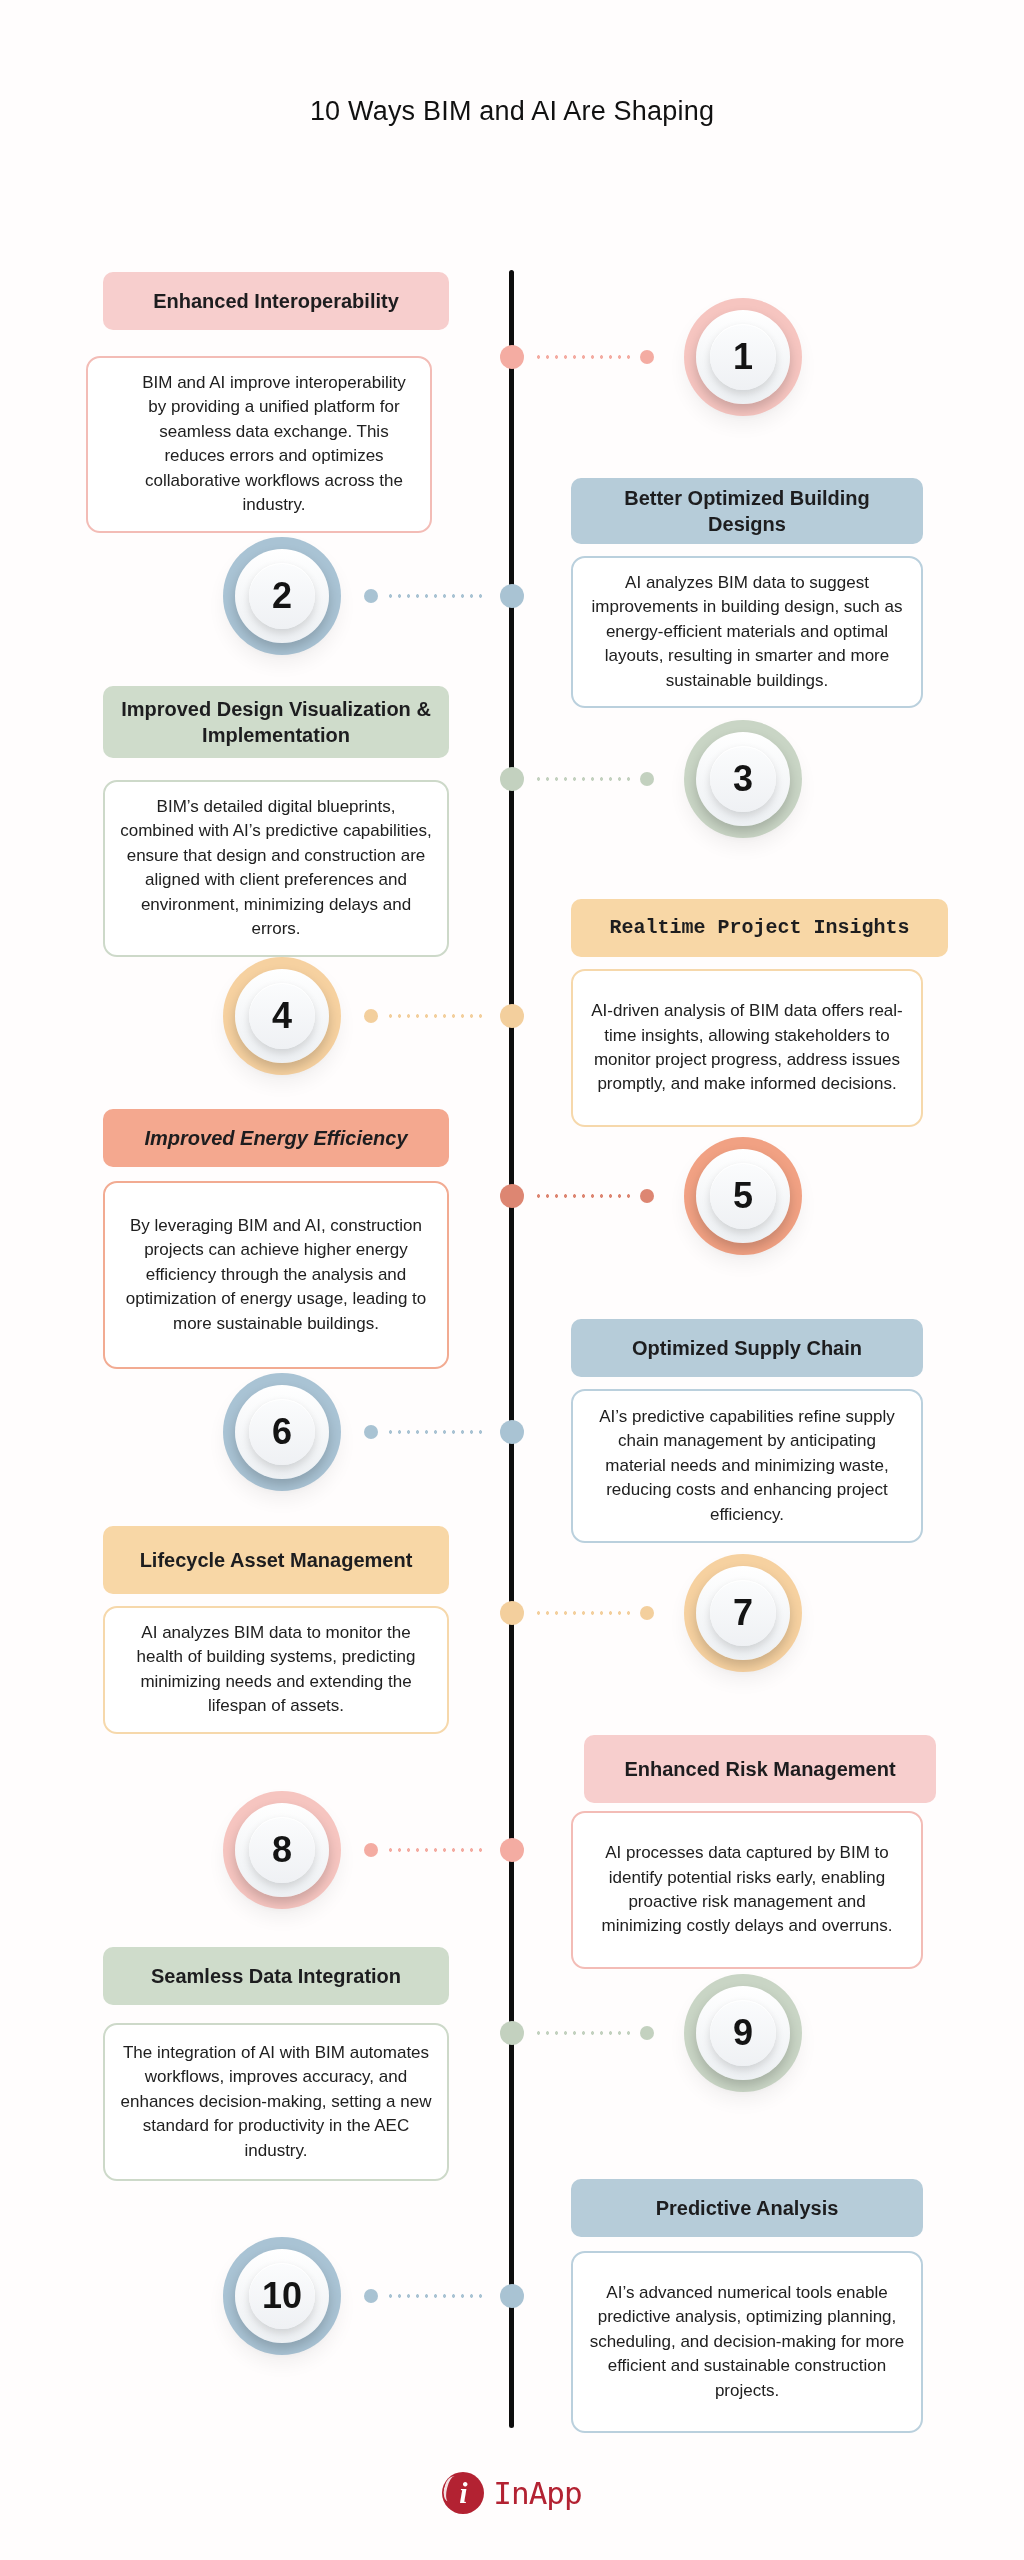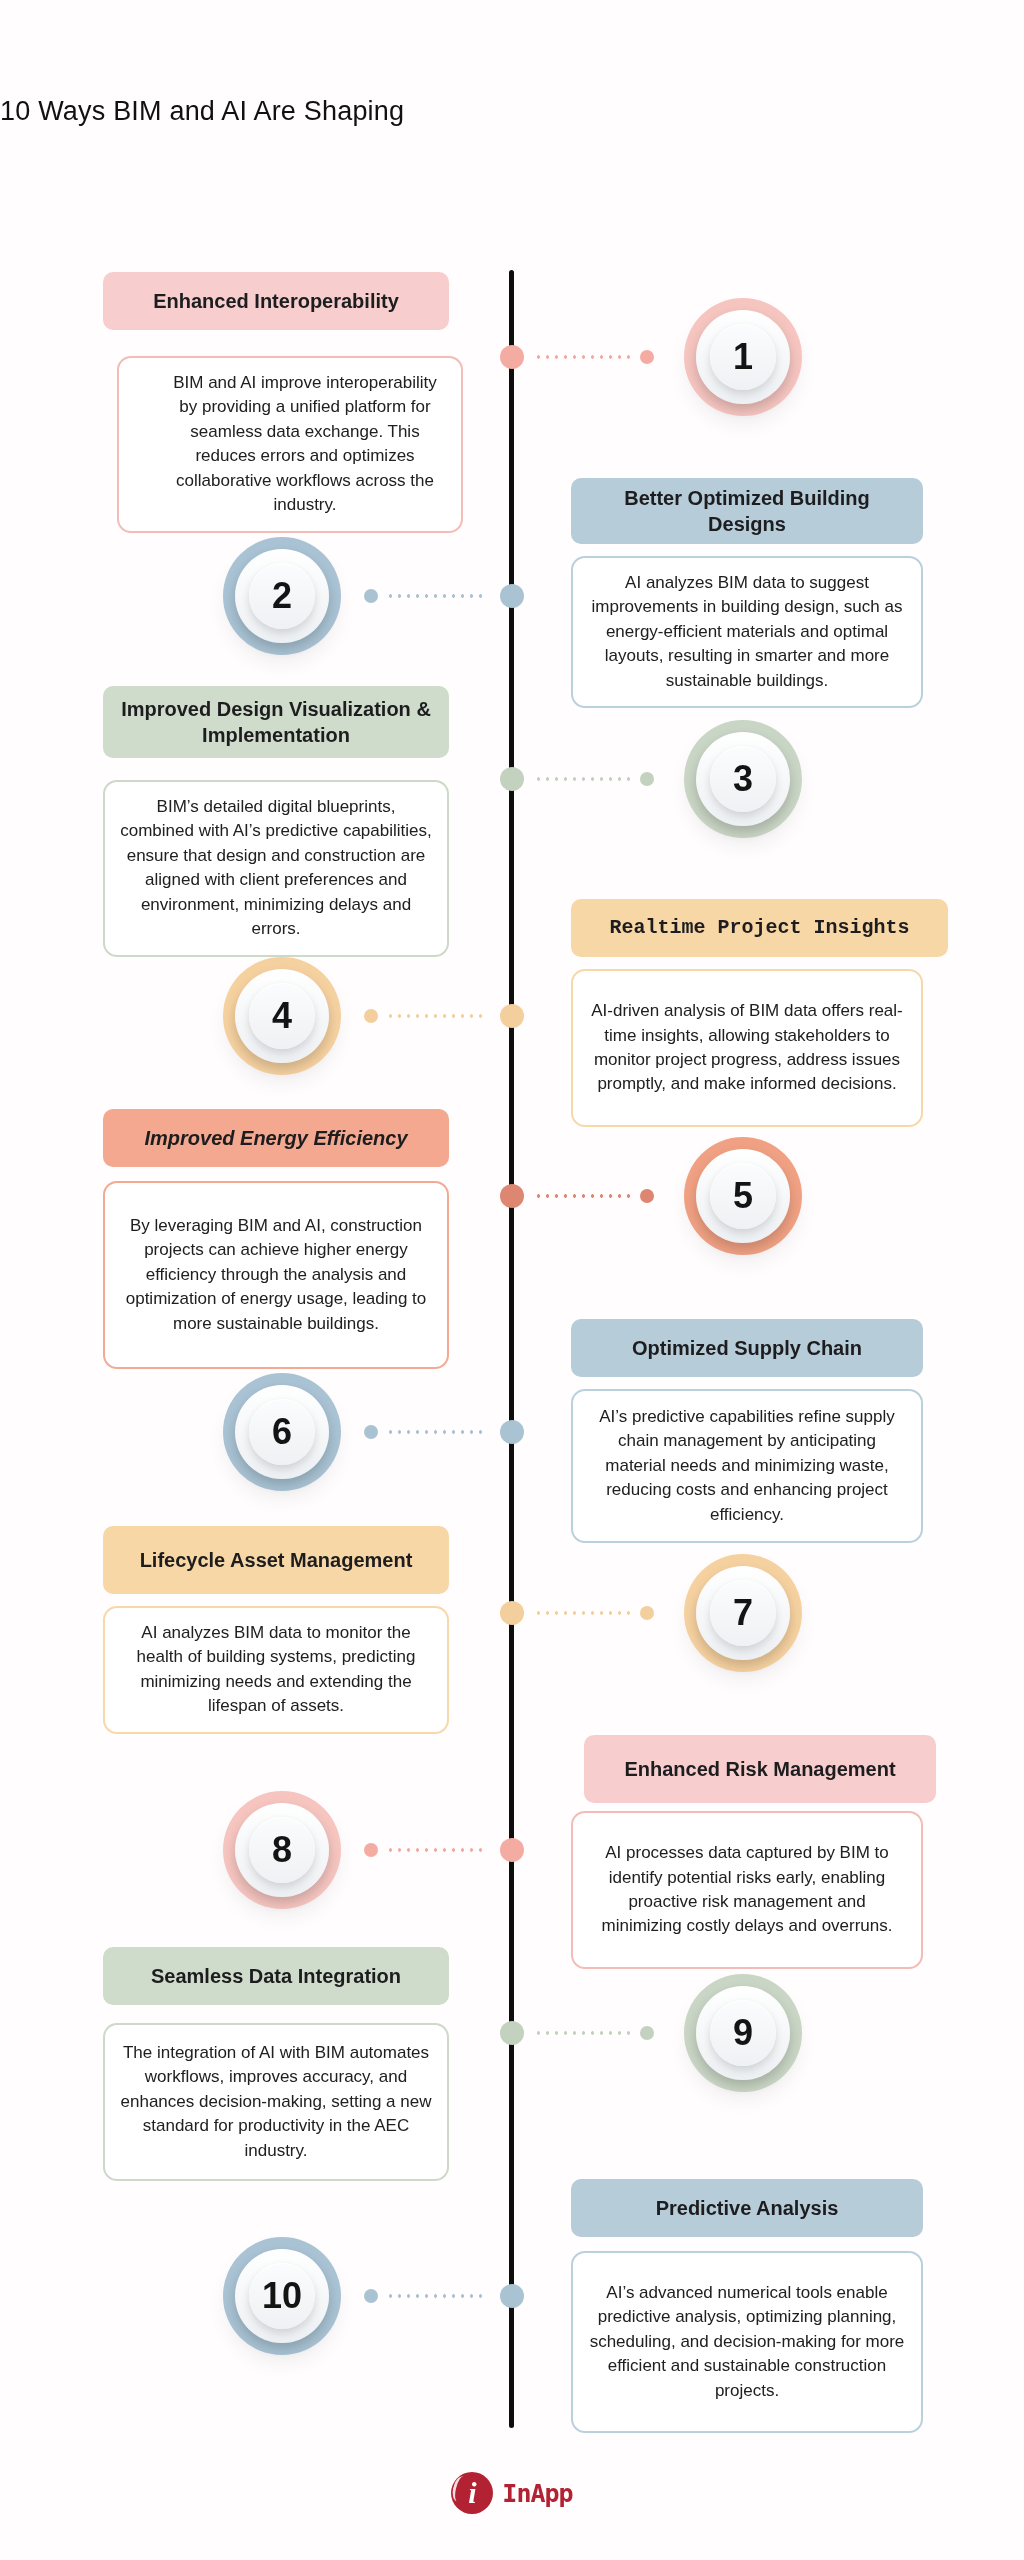--- a/index.html
+++ b/index.html
@@ -1,21 +1,21 @@
 <!DOCTYPE html>
 <html><head>
 <meta charset="utf-8">
 <style>
   html,body{margin:0;padding:0;background:#ffffff;}
   .canvas{
     position:relative;width:1024px;height:2560px;background:#fffdfd;overflow:hidden;
     font-family:"Liberation Sans","DejaVu Sans",sans-serif;color:#1c1c1c;
   }
   
-  .title-block{position:absolute;top:96px;left:0;width:100%;text-align:left;}
+  .title-block{position:absolute;top:96px;left:0;width:100%;text-align:center;}
   .title-sub{font-size:27px;font-weight:500;color:#111;letter-spacing:.2px;}
   .title-main{margin:14px 0 0 0;font-size:47px;font-weight:800;color:#0c0c0c;letter-spacing:-.5px;}
   
   .timeline-line{position:absolute;left:509px;top:270px;width:5px;height:2158px;background:#0d0d0d;border-radius:3px;}
   
   .item-header{
     position:absolute;border-radius:10px;display:flex;align-items:center;justify-content:center;
     background:var(--c-header);padding:4px 18px;box-sizing:border-box;text-align:center;
   }
   .item-title{font-size:20px;font-weight:700;color:#1d1d1f;line-height:1.3;}
@@ -50,38 +50,38 @@
   .brand-icon{
     position:relative;width:42px;height:42px;border-radius:50%;background:#b32232;
     display:flex;align-items:center;justify-content:center;
     font-family:"Liberation Serif","DejaVu Serif",serif;font-style:italic;font-weight:700;
     font-size:30px;color:#ffffff;line-height:1;
   }
   .brand-icon::before{
     content:"";position:absolute;left:2px;top:4px;width:12px;height:26px;border-radius:50%;
     border-left:3px solid rgba(255,255,255,.85);transform:rotate(14deg);
   }
-  .brand-text{font-family:"DejaVu Sans Mono","Liberation Mono",monospace;font-weight:700;font-size:25px;color:#b32232;letter-spacing:-1px;}
+  .brand-text{font-family:"DejaVu Sans Mono","Liberation Mono",monospace;font-weight:400;font-size:31px;color:#b32232;letter-spacing:-1px;}
 </style>
 </head>
 <body>
 
 <div class="canvas">
   <header class="title-block">
     <div class="title-sub">10 Ways BIM and AI Are Shaping</div>
   </header>
 
   <div class="timeline-line"></div>
 
   <div id="items-root">
       <div class="item" style="--c-header: #f7cecd; --c-ring: #f6c5c0; --c-border: #f3bcb6; --c-dot: #f4aca2;">
     <div class="item-header" style="left: 103px; width: 346px; top: 272px; height: 58px;">
       <span class="item-title">Enhanced Interoperability</span>
     </div>
-    <div class="item-desc" style="left: 117px; width: 346px; top: 356px; min-height: 152px; padding-left: 44px;">BIM and AI improve interoperability by providing a unified platform for seamless data exchange. This reduces errors and optimizes collaborative workflows across the industry.</div>
+    <div class="item-desc" style="left: 86px; width: 346px; top: 356px; min-height: 152px; padding-left: 44px;">BIM and AI improve interoperability by providing a unified platform for seamless data exchange. This reduces errors and optimizes collaborative workflows across the industry.</div>
     <div class="badge" style="left: 684px; top: 298px;">
       <div class="badge-mid">
         <div class="badge-inner">
           <span class="badge-number">1</span>
         </div>
       </div>
     </div>
     <div class="dot-timeline" style="left: 500px; top: 345px;"></div>
     <div class="dot-line" style="left: 534px; top: 355px;"></div>
     <div class="dot-end" style="left: 640px; top: 350px;"></div>

